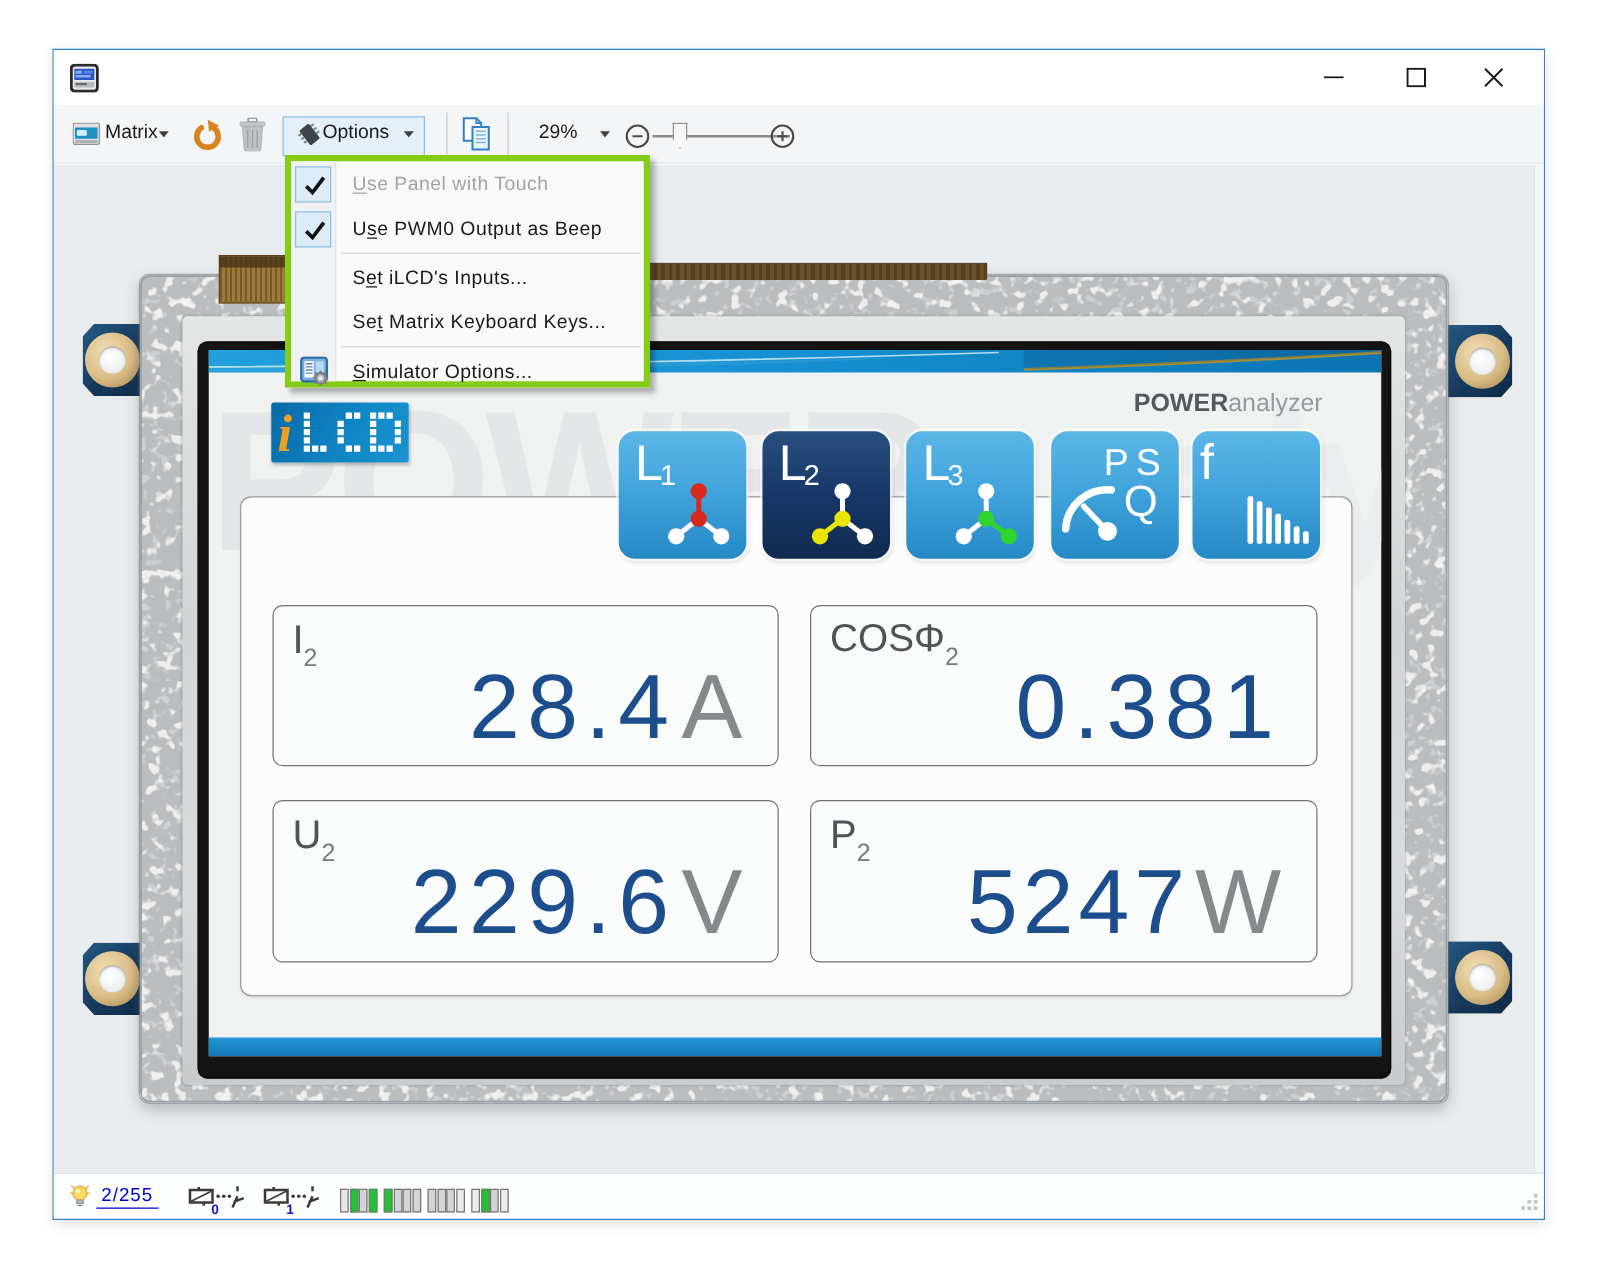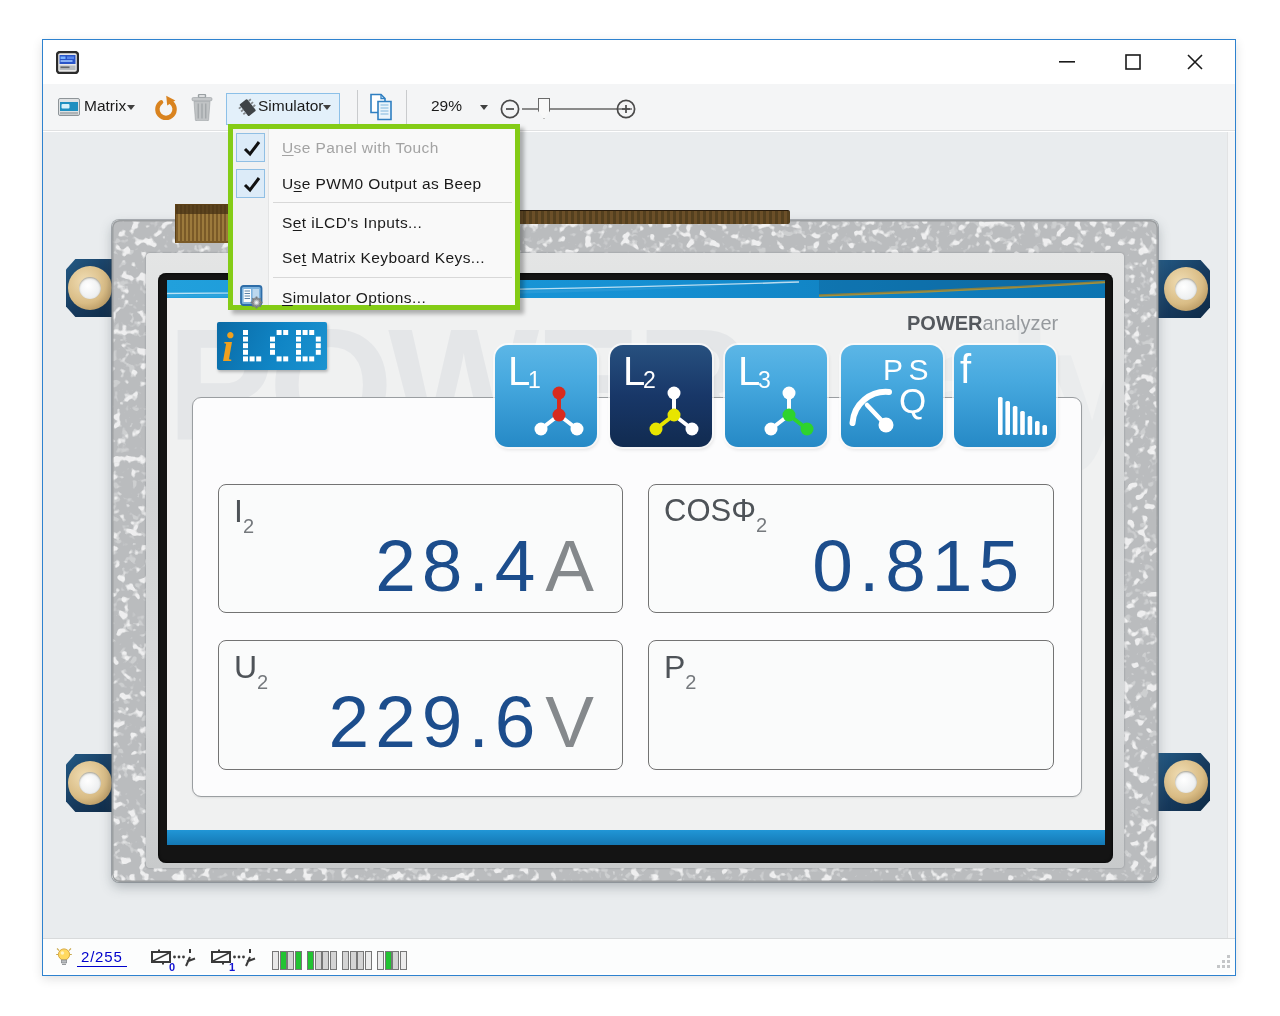--- a/index.html
+++ b/index.html
@@ -116,21 +116,21 @@
       <g transform="rotate(-38 10 11)">
         <rect x="5.2" y="3" width="9.6" height="15" rx="1.2" fill="#3f4347"></rect>
         <rect x="2.4" y="5" width="2.8" height="1.8" fill="#85898d"></rect>
             <rect x="2.4" y="8.6" width="2.8" height="1.8" fill="#85898d"></rect>
             <rect x="2.4" y="12.2" width="2.8" height="1.8" fill="#85898d"></rect>
         <rect x="14.8" y="5" width="2.8" height="1.8" fill="#85898d"></rect>
             <rect x="14.8" y="8.6" width="2.8" height="1.8" fill="#85898d"></rect>
             <rect x="14.8" y="12.2" width="2.8" height="1.8" fill="#85898d"></rect>
       </g>
     </svg>
-    <span class="tlabel" style="left:215px">Simulator</span>
+    <span class="tlabel" style="left:215px">Options</span>
     <div class="dar" style="left:280px"></div>
     <div class="tsep" style="left:314px"></div>
     <svg style="position:absolute;left:325px;top:9px" width="31" height="29" viewBox="0 0 31 29">
       <path d="M3 1.5 h10 l4 4 v14 h-14 Z" fill="#fff" stroke="#2f7fc1" stroke-width="1.6"></path>
       <path d="M13 1.5 v4 h4" fill="none" stroke="#2f7fc1" stroke-width="1.3"></path>
       <path d="M10 8.5 h13 l0 0 v18 h-13 Z" fill="#eaf4fb" stroke="#2f7fc1" stroke-width="1.6"></path>
       <path d="M12.5 12 h8 M12.5 15 h8 M12.5 18 h8 M12.5 21 h8" stroke="#7fb6de" stroke-width="1.2"></path>
     </svg>
     <div class="tsep" style="left:363px"></div>
     <span class="tlabel" style="left:388px">29%</span>
@@ -289,28 +289,29 @@
                 </g>
           </svg>
         </div>
 
         <div class="mbox" style="left:51px;top:204px">
               <div class="mlab">I<sub>2</sub></div>
               <div class="mval">28.4<span class="unit">A</span></div>
             </div>
         <div class="mbox" style="left:481px;top:204px;width:406px">
               <div class="mlab" style="font-size:31px">COSΦ<sub>2</sub></div>
-              <div class="mval">0.815</div>
+              <div class="mval">0.381</div>
             </div>
         <div class="mbox" style="left:51px;top:360px;height:130px">
               <div class="mlab">U<sub>2</sub></div>
               <div class="mval">229.6<span class="unit">V</span></div>
             </div>
         <div class="mbox" style="left:481px;top:360px;width:406px;height:130px">
               <div class="mlab">P<sub>2</sub></div>
+              <div class="mval" style="letter-spacing:4px">5247<span class="unit">W</span></div>
             </div>
       </div>
 
       <div class="tab l" style="left:-46px;top:39px">
             <div class="ring" style="margin-left:-24px"></div>
           </div>
       <div class="tab l" style="left:-46px;top:534px">
             <div class="ring" style="margin-left:-24px"></div>
           </div>
       <div class="tab r" style="left:1046px;top:40px">

